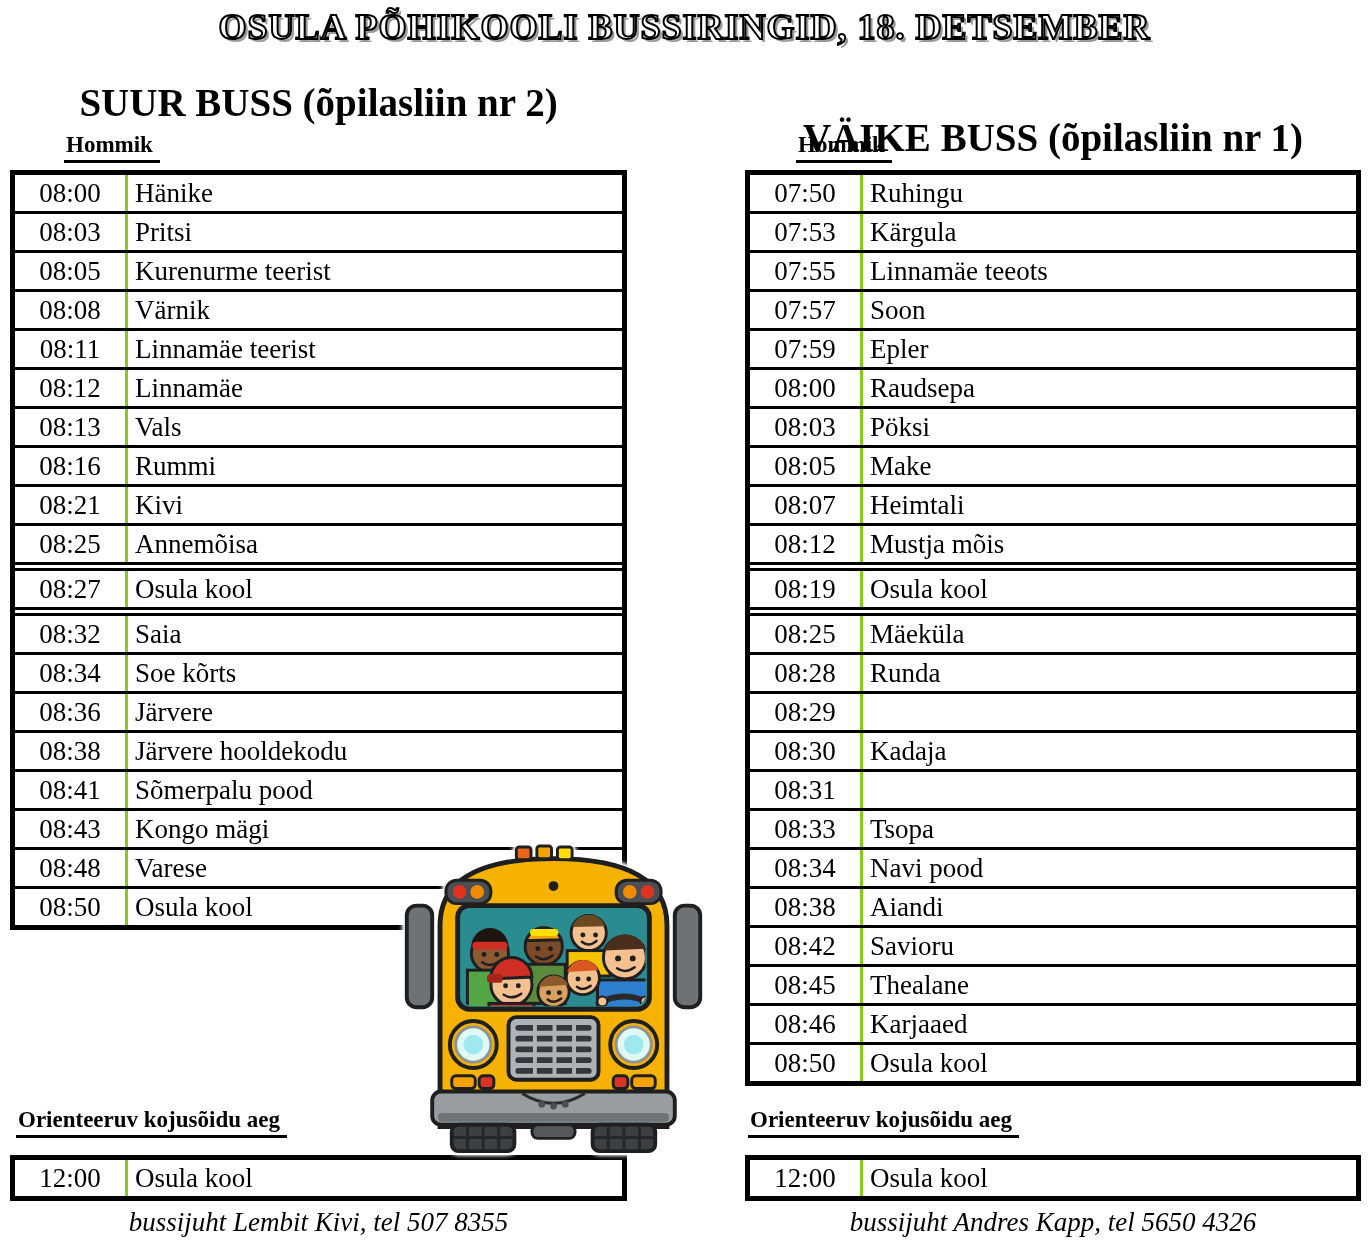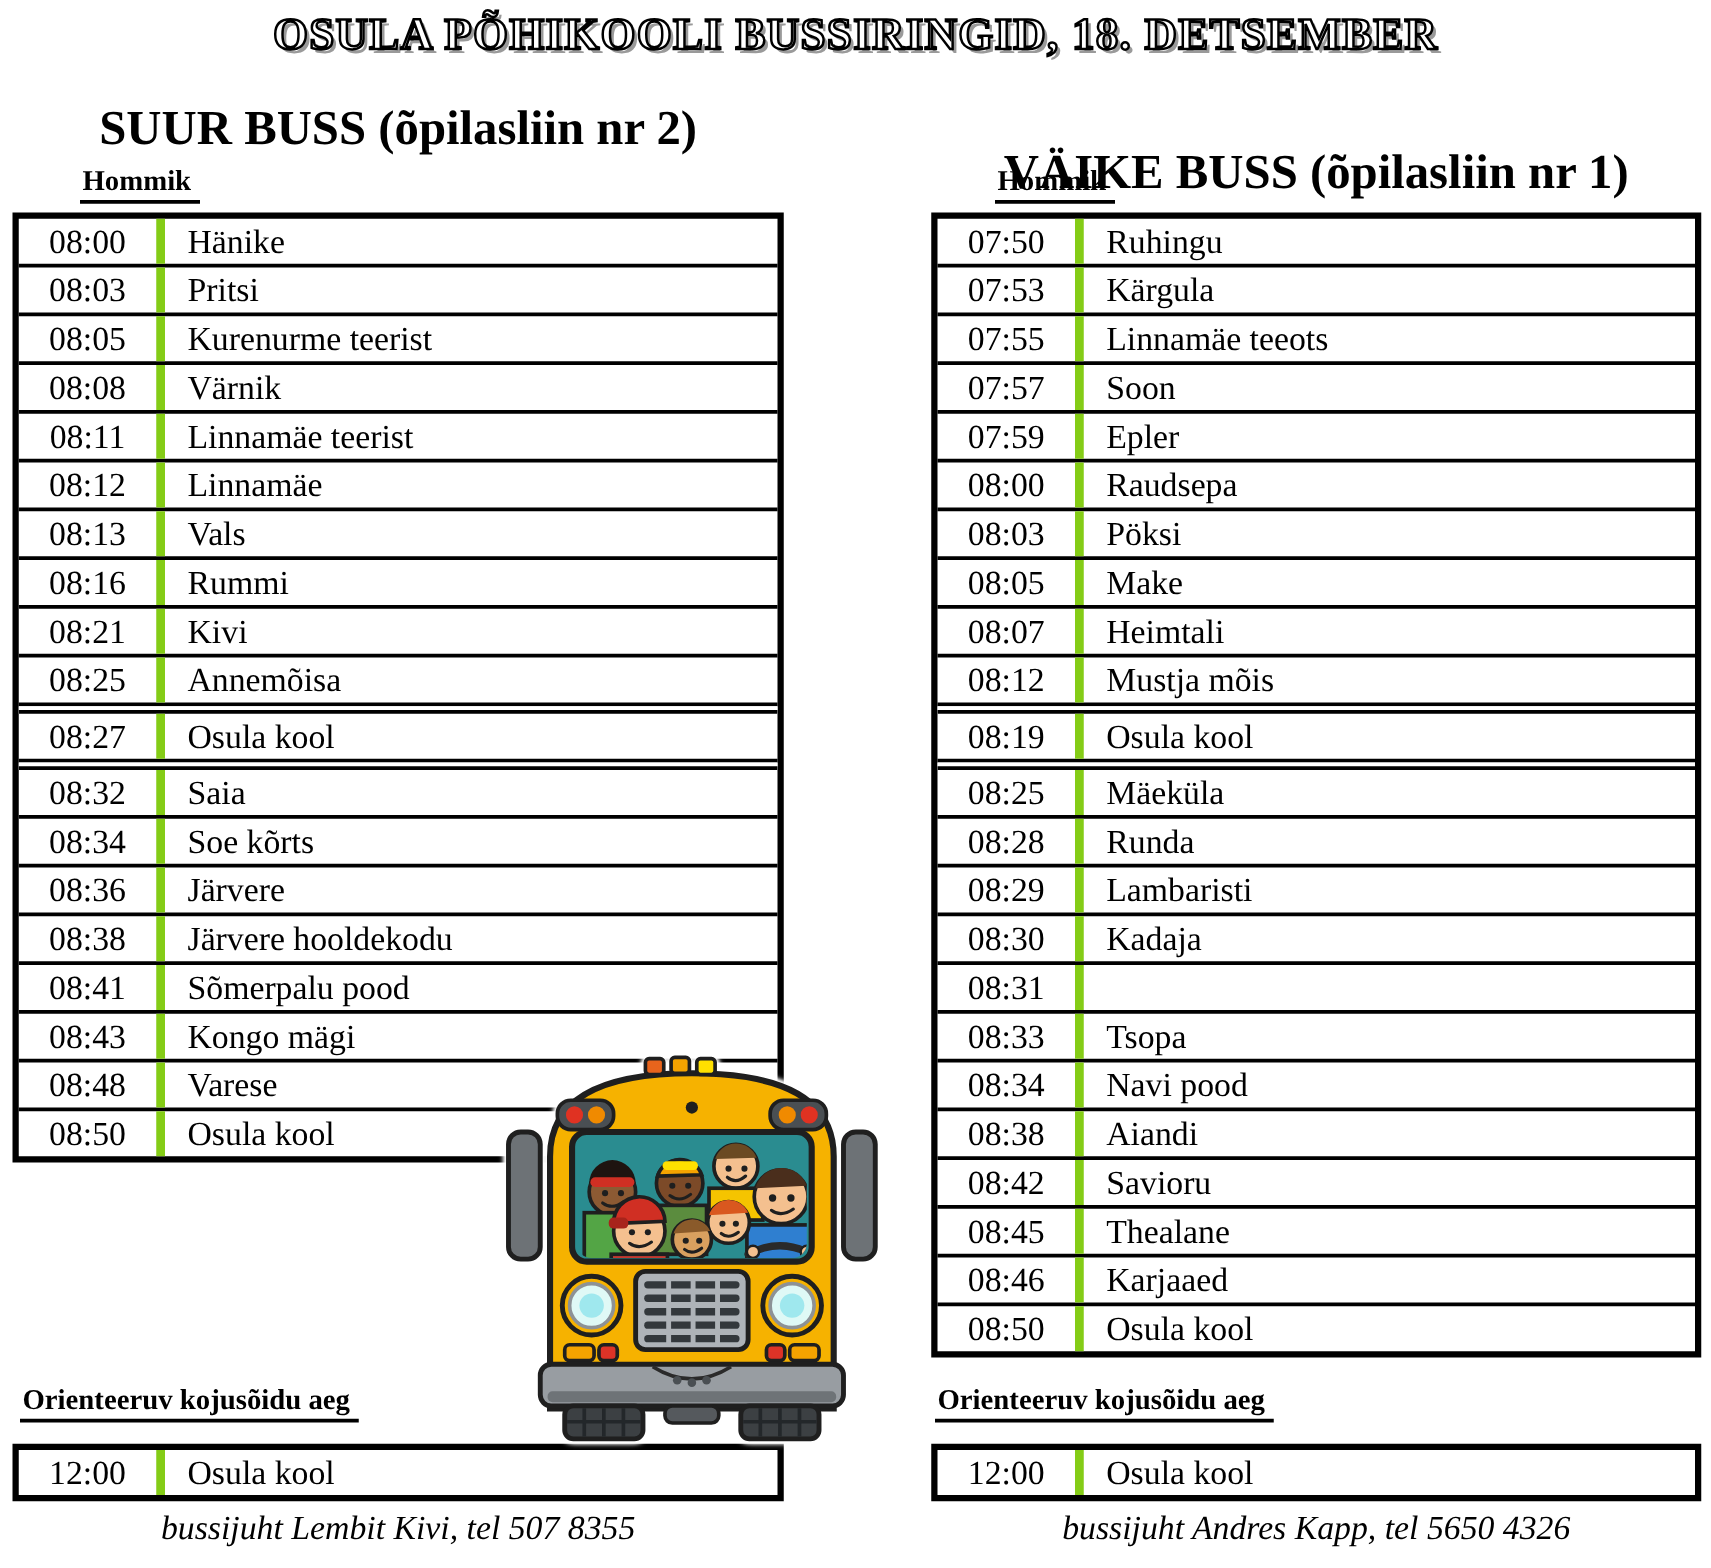--- a/index.html
+++ b/index.html
@@ -38,26 +38,26 @@
     border:5px solid #000;background:#fff;box-sizing:border-box;
   }
   .table-left{left:10px;top:170px;width:617px;}
   .table-right{left:745px;top:170px;width:616px;}
   .return-table-left{left:10px;top:1155px;width:617px;}
   .return-table-right{left:745px;top:1155px;width:616px;}
   .row{display:flex;align-items:stretch;height:36px;border-bottom:3px solid #000;}
   .row:last-child{border-bottom:none;}
   .sep{height:3px;background:#fff;border-bottom:3px solid #000;}
   .cell-time{
-    width:110px;flex:0 0 110px;border-right:7px solid #84cc16;
+    width:110px;flex:0 0 110px;border-right:3px solid #84cc16;
     display:flex;align-items:center;justify-content:center;
     font-size:27px;
   }
   .cell-stop{
-    flex:1;display:flex;align-items:center;padding-left:18px;
+    flex:1;display:flex;align-items:center;padding-left:7px;
     font-size:27px;white-space:nowrap;overflow:hidden;
   }
   
   .driver{
     font-size:27px;font-style:italic;text-align:center;white-space:nowrap;
   }
   .driver-left{left:10px;top:1207px;width:617px;}
   .driver-right{left:745px;top:1207px;width:616px;}
   
   .bus-wrap{
@@ -207,21 +207,20 @@
     <div class="row">
       <div class="cell-time">08:25</div>
       <div class="cell-stop">Mäeküla</div>
     </div>
     <div class="row">
       <div class="cell-time">08:28</div>
       <div class="cell-stop">Runda</div>
     </div>
     <div class="row">
       <div class="cell-time">08:29</div>
-      <div class="cell-stop">Lambaristi</div>
     </div>
     <div class="row">
       <div class="cell-time">08:30</div>
       <div class="cell-stop">Kadaja</div>
     </div>
     <div class="row">
       <div class="cell-time">08:31</div>
     </div>
     <div class="row">
       <div class="cell-time">08:33</div>

